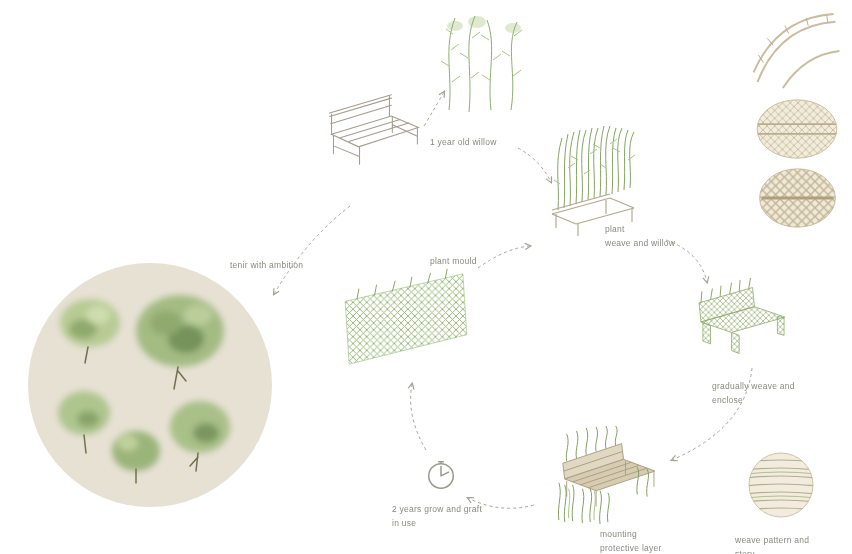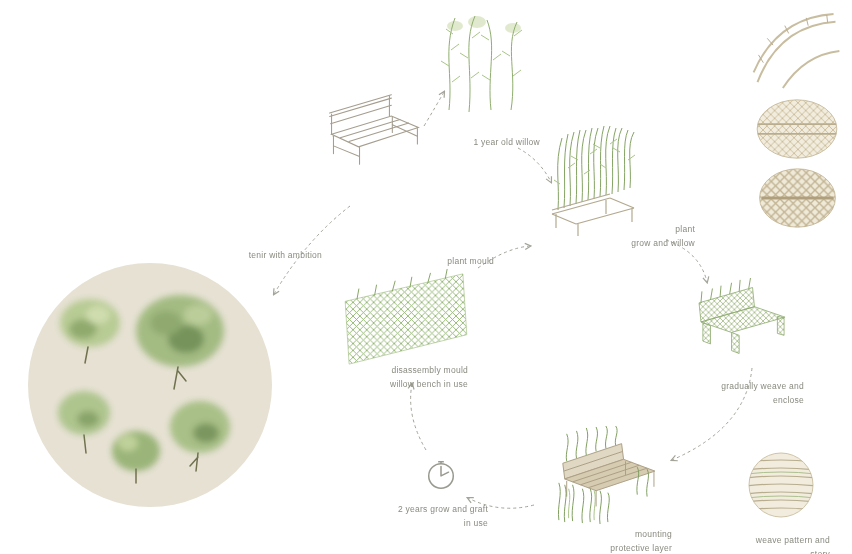--- a/index.html
+++ b/index.html
@@ -2,21 +2,21 @@
 <html><head>
 <meta charset="utf-8">
 <style>
   html,body{margin:0;padding:0;background:#ffffff;}
   #canvas{
     position:relative;width:852px;height:554px;background:#ffffff;overflow:hidden;
     font-family:"Liberation Sans",sans-serif;
   }
   .abs{position:absolute;}
   .lbl{
-    position:absolute;font-size:8.5px;color:#8a8a80;text-align:right;
+    position:absolute;font-size:8.5px;color:#8a8a80;text-align:left;
     white-space:pre-line;line-height:1.65;letter-spacing:.25px;
   }
   svg{display:block;}
 </style>
 </head>
 <body>
 
 <div id="canvas">
 
   <svg class="abs" style="left:0;top:0" width="852" height="554">
@@ -301,27 +301,25 @@
         <path d="M0,44 Q35,40 70,44"></path>
         <path d="M0,52 Q35,48 70,52"></path>
       <path d="M0,60 Q35,56 70,60"></path>
     </g>
     <g clip-path="url(#c4)" stroke="#9cb47b" stroke-width="1" fill="none" opacity="0.8">
       <path d="M0,24 Q35,20 70,24"></path>
         <path d="M0,48 Q35,44 70,48"></path>
     </g>
   </svg>
 
-  <div class="lbl" style="left:230px;top:248px;width:92px">tenir with ambition</div>
+  <div class="lbl" style="left:230px;top:258px;width:92px">tenir with ambition</div>
   <div class="lbl" style="left:430px;top:135px;width:110px">1 year old willow</div>
   <div class="lbl" style="left:605px;top:222px;width:90px">plant
-grow and willow</div>
+weave and willow</div>
   <div class="lbl" style="left:430px;top:254px;width:64px">plant mould</div>
-  <div class="lbl" style="left:364px;top:363px;width:104px">disassembly mould
-willow bench in use</div>
   <div class="lbl" style="left:600px;top:527px;width:72px">mounting
 protective layer</div>
   <div class="lbl" style="left:712px;top:379px;width:92px">gradually weave and
 enclose</div>
   <div class="lbl" style="left:392px;top:502px;width:96px">2 years grow and graft
 in use</div>
   <div class="lbl" style="left:735px;top:533px;width:95px">weave pattern and story</div>
 
 </div>
 

